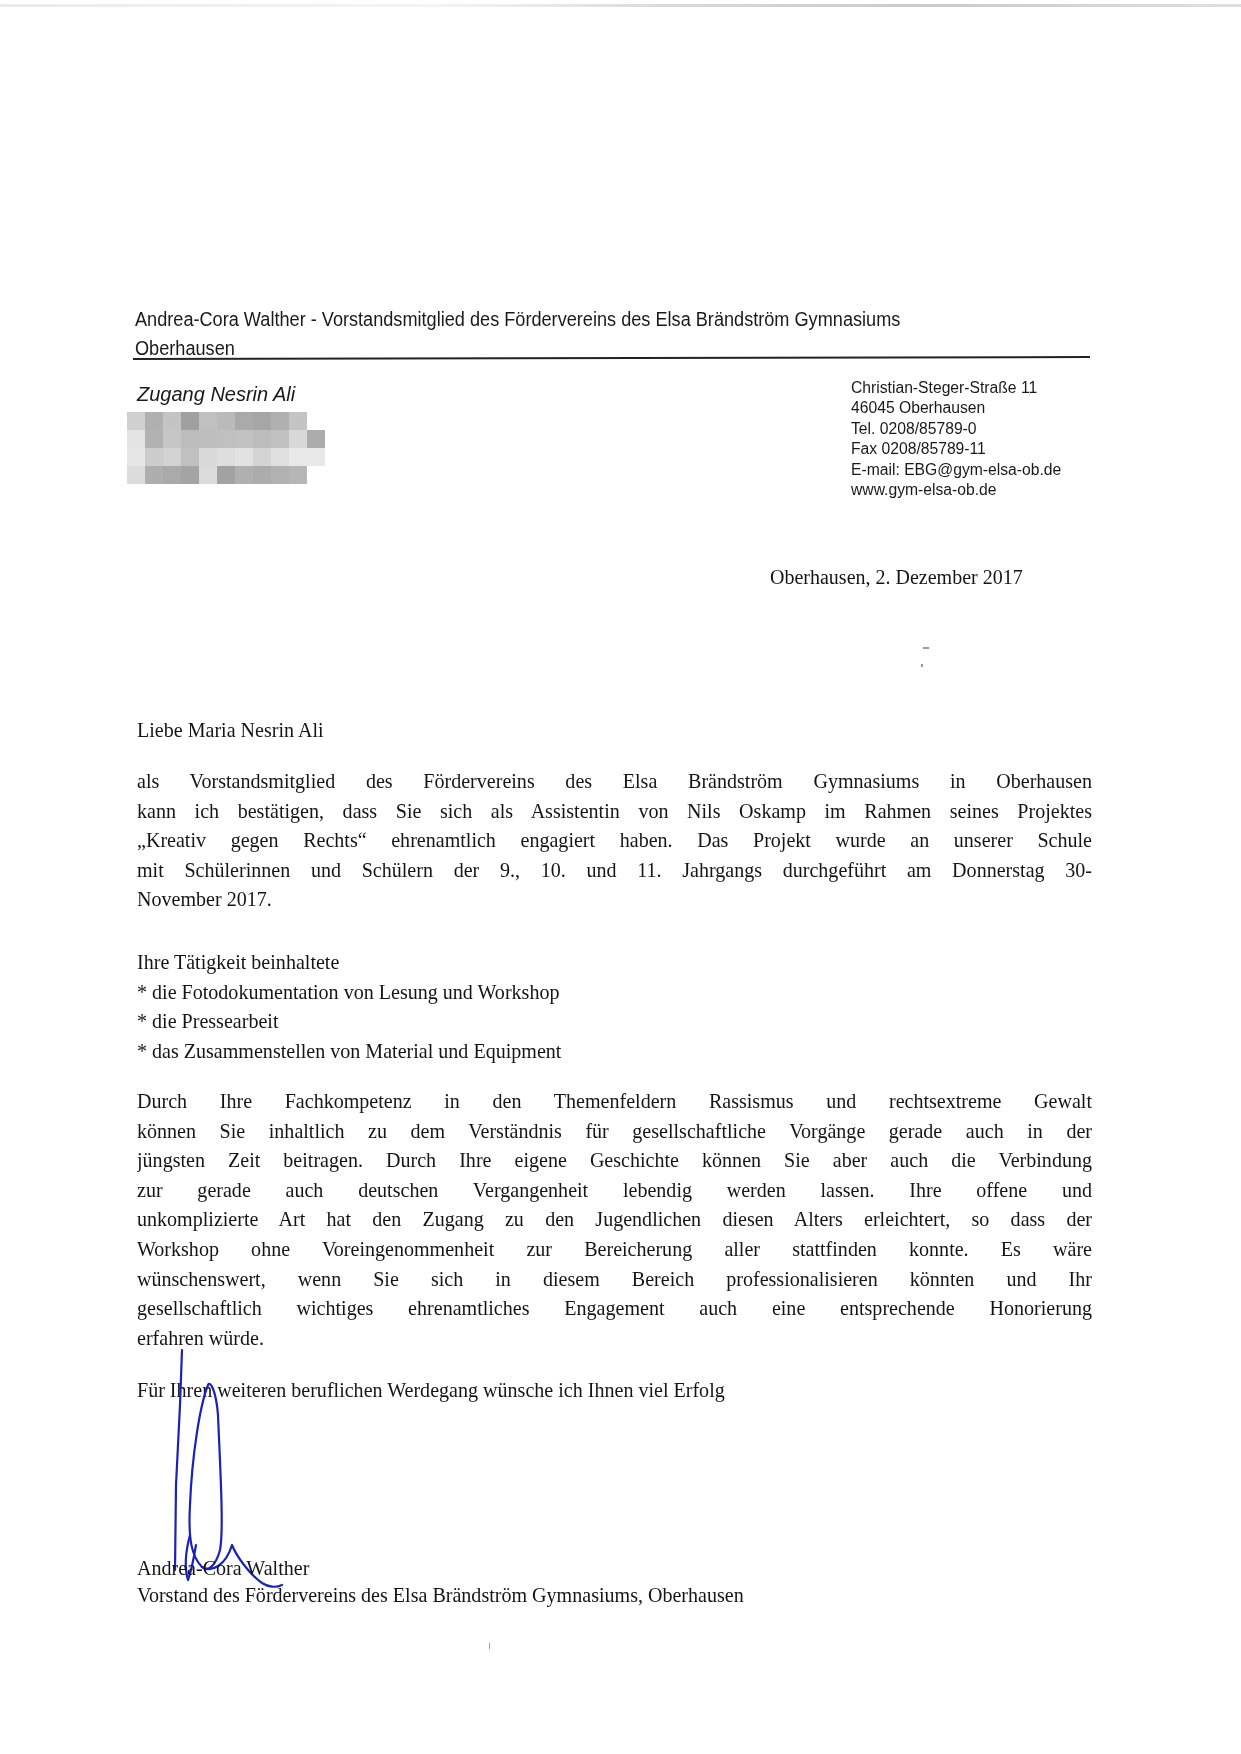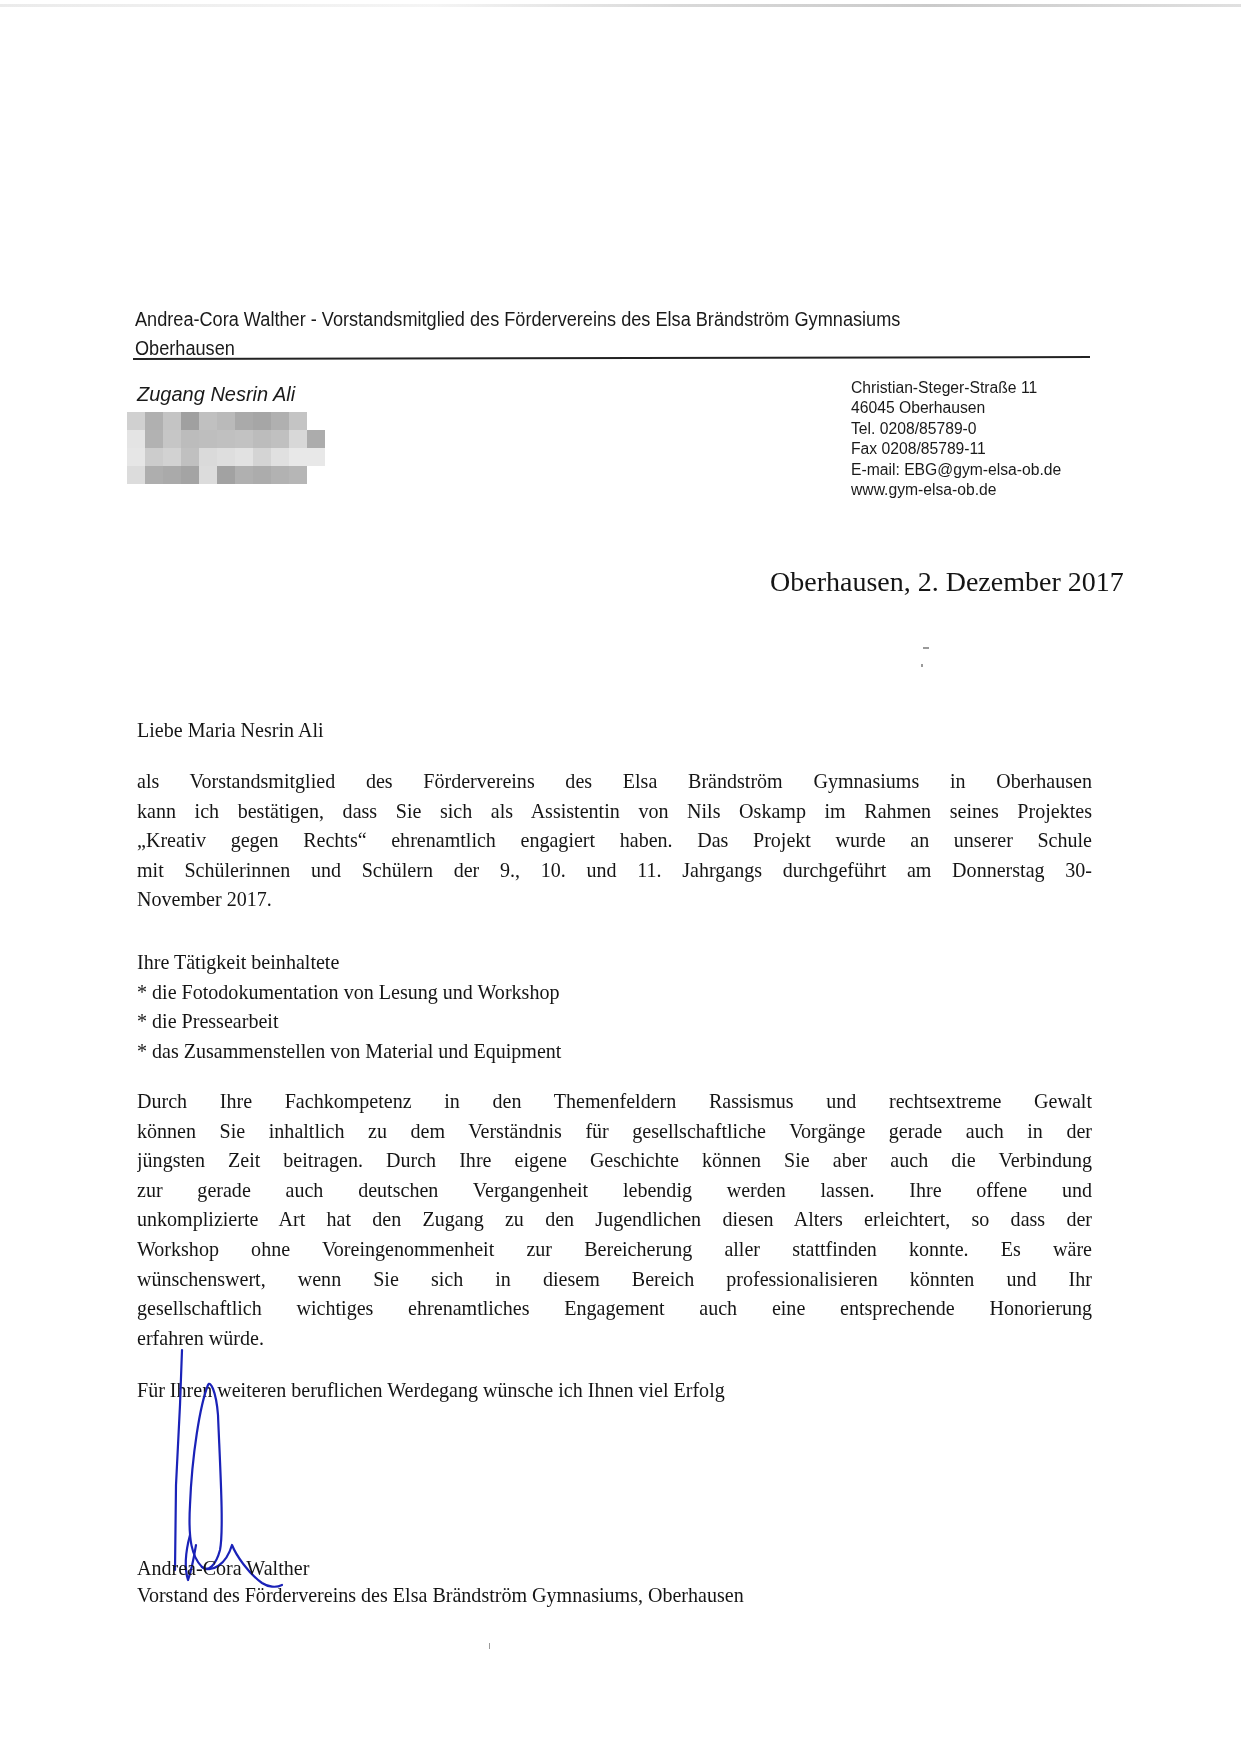--- a/index.html
+++ b/index.html
@@ -15,21 +15,21 @@
   .hdr-rule { position: absolute; left: 133px; top: 358px; width: 957px; height: 2px; background: #222; transform: rotate(-0.12deg); transform-origin: left; }
 
   .recipient-name { left: 137px; top: 383px; font-size: 20px; font-style: italic; }
   .blur { position: absolute; left: 127px; top: 412px; width: 200px; height: 78px; display: grid;
     grid-template-columns: repeat(11, 18px); grid-template-rows: repeat(4, 18px); gap: 0; }
   .blur span { display: block; width: 18px; height: 18px; }
 
   .addr { left: 851px; top: 378px; font-size: 16px; line-height: 20.4px; transform: scaleX(0.98); transform-origin: left top; }
   .addr div { white-space: nowrap; }
 
-  .date { left: 770px; top: 566px; font-size: 28px; }
+  .date { left: 770px; top: 566px; font-size: 20px; }
 
   .body-text { left: 137px; font-size: 21px; line-height: 29.6px; transform: scaleX(0.955); transform-origin: left top; }
   .line { display: block; white-space: nowrap; }
   .justline { display: block; text-align: justify; text-align-last: justify; white-space: normal; height: 29.6px; overflow: hidden; }
 
   .salutation { top: 716px; }
   .para1 { top: 767px; width: 1000px; }
   .para2 { top: 948px; }
   .para3 { top: 1087px; width: 1000px; }
   .closing { top: 1376px; }

